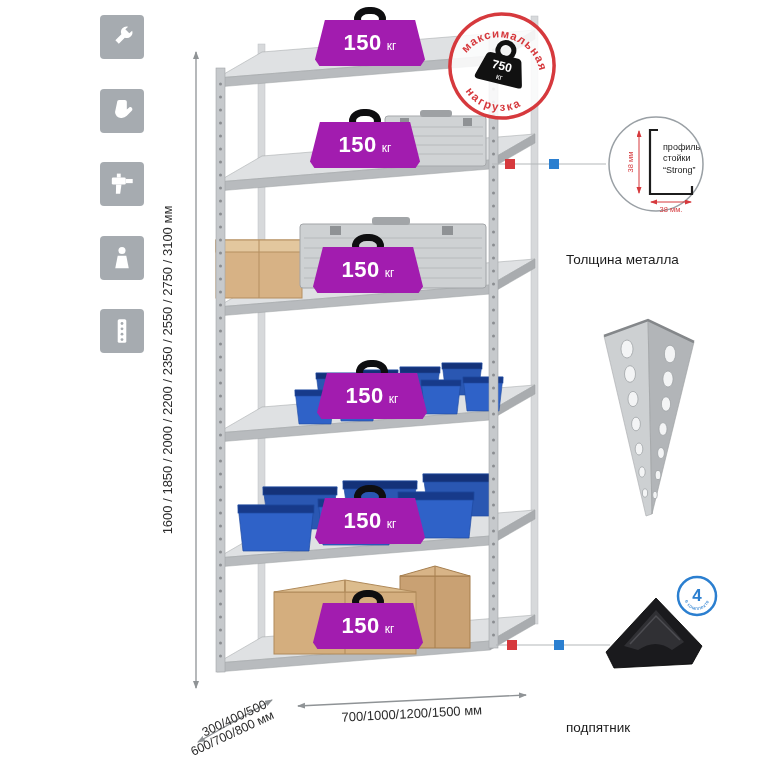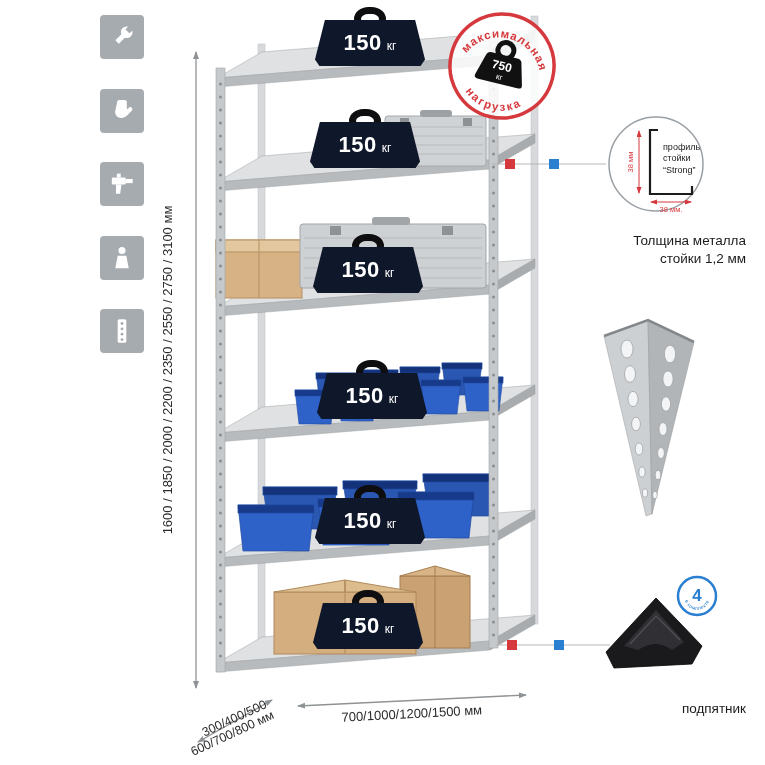--- a/index.html
+++ b/index.html
@@ -8,30 +8,30 @@
   .stage > svg.main { position:absolute; left:0; top:0; z-index:1; }
 
   
   .feat-icon { position:absolute; left:100px; width:44px; height:44px; background:#a6abb0;
                border-radius:4px; display:flex; align-items:center; justify-content:center; z-index:2; }
 
   
   .weight { position:absolute; width:110px; z-index:3; }
   .weight .handle { position:absolute; left:50%; top:-13px; transform:translateX(-50%);
                     width:32px; height:24px; border:7px solid #0e0e10; border-radius:50% / 55%; }
-  .weight .body { position:relative; height:46px; background:#0f172a;
+  .weight .body { position:relative; height:46px; background:#a21caf;
                   clip-path:polygon(9% 0, 91% 0, 100% 86%, 96% 100%, 4% 100%, 0 86%);
                   display:flex; align-items:center; justify-content:center; gap:5px; color:#fff; }
   .weight .val { font-size:22px; font-weight:bold; letter-spacing:.5px; }
   .weight .unit { font-size:12px; margin-top:6px; }
 
   .stamp { position:absolute; left:436px; top:0; z-index:4; }
 
-  .caption { position:absolute; width:180px; text-align:right; color:#1b1b1b;
-             font-size:13.5px; line-height:1.3; z-index:2; }
+  .caption { position:absolute; width:180px; text-align:left; color:#1b1b1b;
+             font-size:13.5px; line-height:1.3; z-index:2;margin-top:19px; }
 </style>
 </head>
 <body>
 
 <div class="stage">
 
   <div class="feat-icon" style="top:15px">
     <svg width="30" height="30" viewBox="0 0 28 28">
       <path fill="#fff" d="M23.5 8.2a5.2 5.2 0 0 1-6.9 6.4L11 20.2 7.8 17l5.6-5.6a5.2 5.2 0 0 1 6.4-6.9l-2.7 2.2 3.7 3.7z"></path>
     </svg>
@@ -346,19 +346,18 @@
         <circle cx="0" cy="-16" r="8" fill="none" stroke="#111" stroke-width="5"></circle>
         <path d="M -24,14 L -18,-8 Q -17,-11 -13,-11 L 13,-11 Q 17,-11 18,-8 L 24,14 Q 25,18 20,18 L -20,18 Q -25,18 -24,14 Z" fill="#111"></path>
         <text y="4" text-anchor="middle" fill="#fff" font-size="12" font-weight="bold">750</text>
         <text y="14" text-anchor="middle" fill="#fff" font-size="8">кг</text>
       </g>
     </g>
   </svg>
 
   <div class="caption" style="left:566px; top:232px">
     <span style="display:block">Толщина металла</span>
-    <span style="display:block">стойки 1,2 мм</span>
   </div>
   <div class="caption" style="left:566px; top:700px">
     <span style="display:block">подпятник</span>
   </div>
 
 </div>
 
 </body></html>

